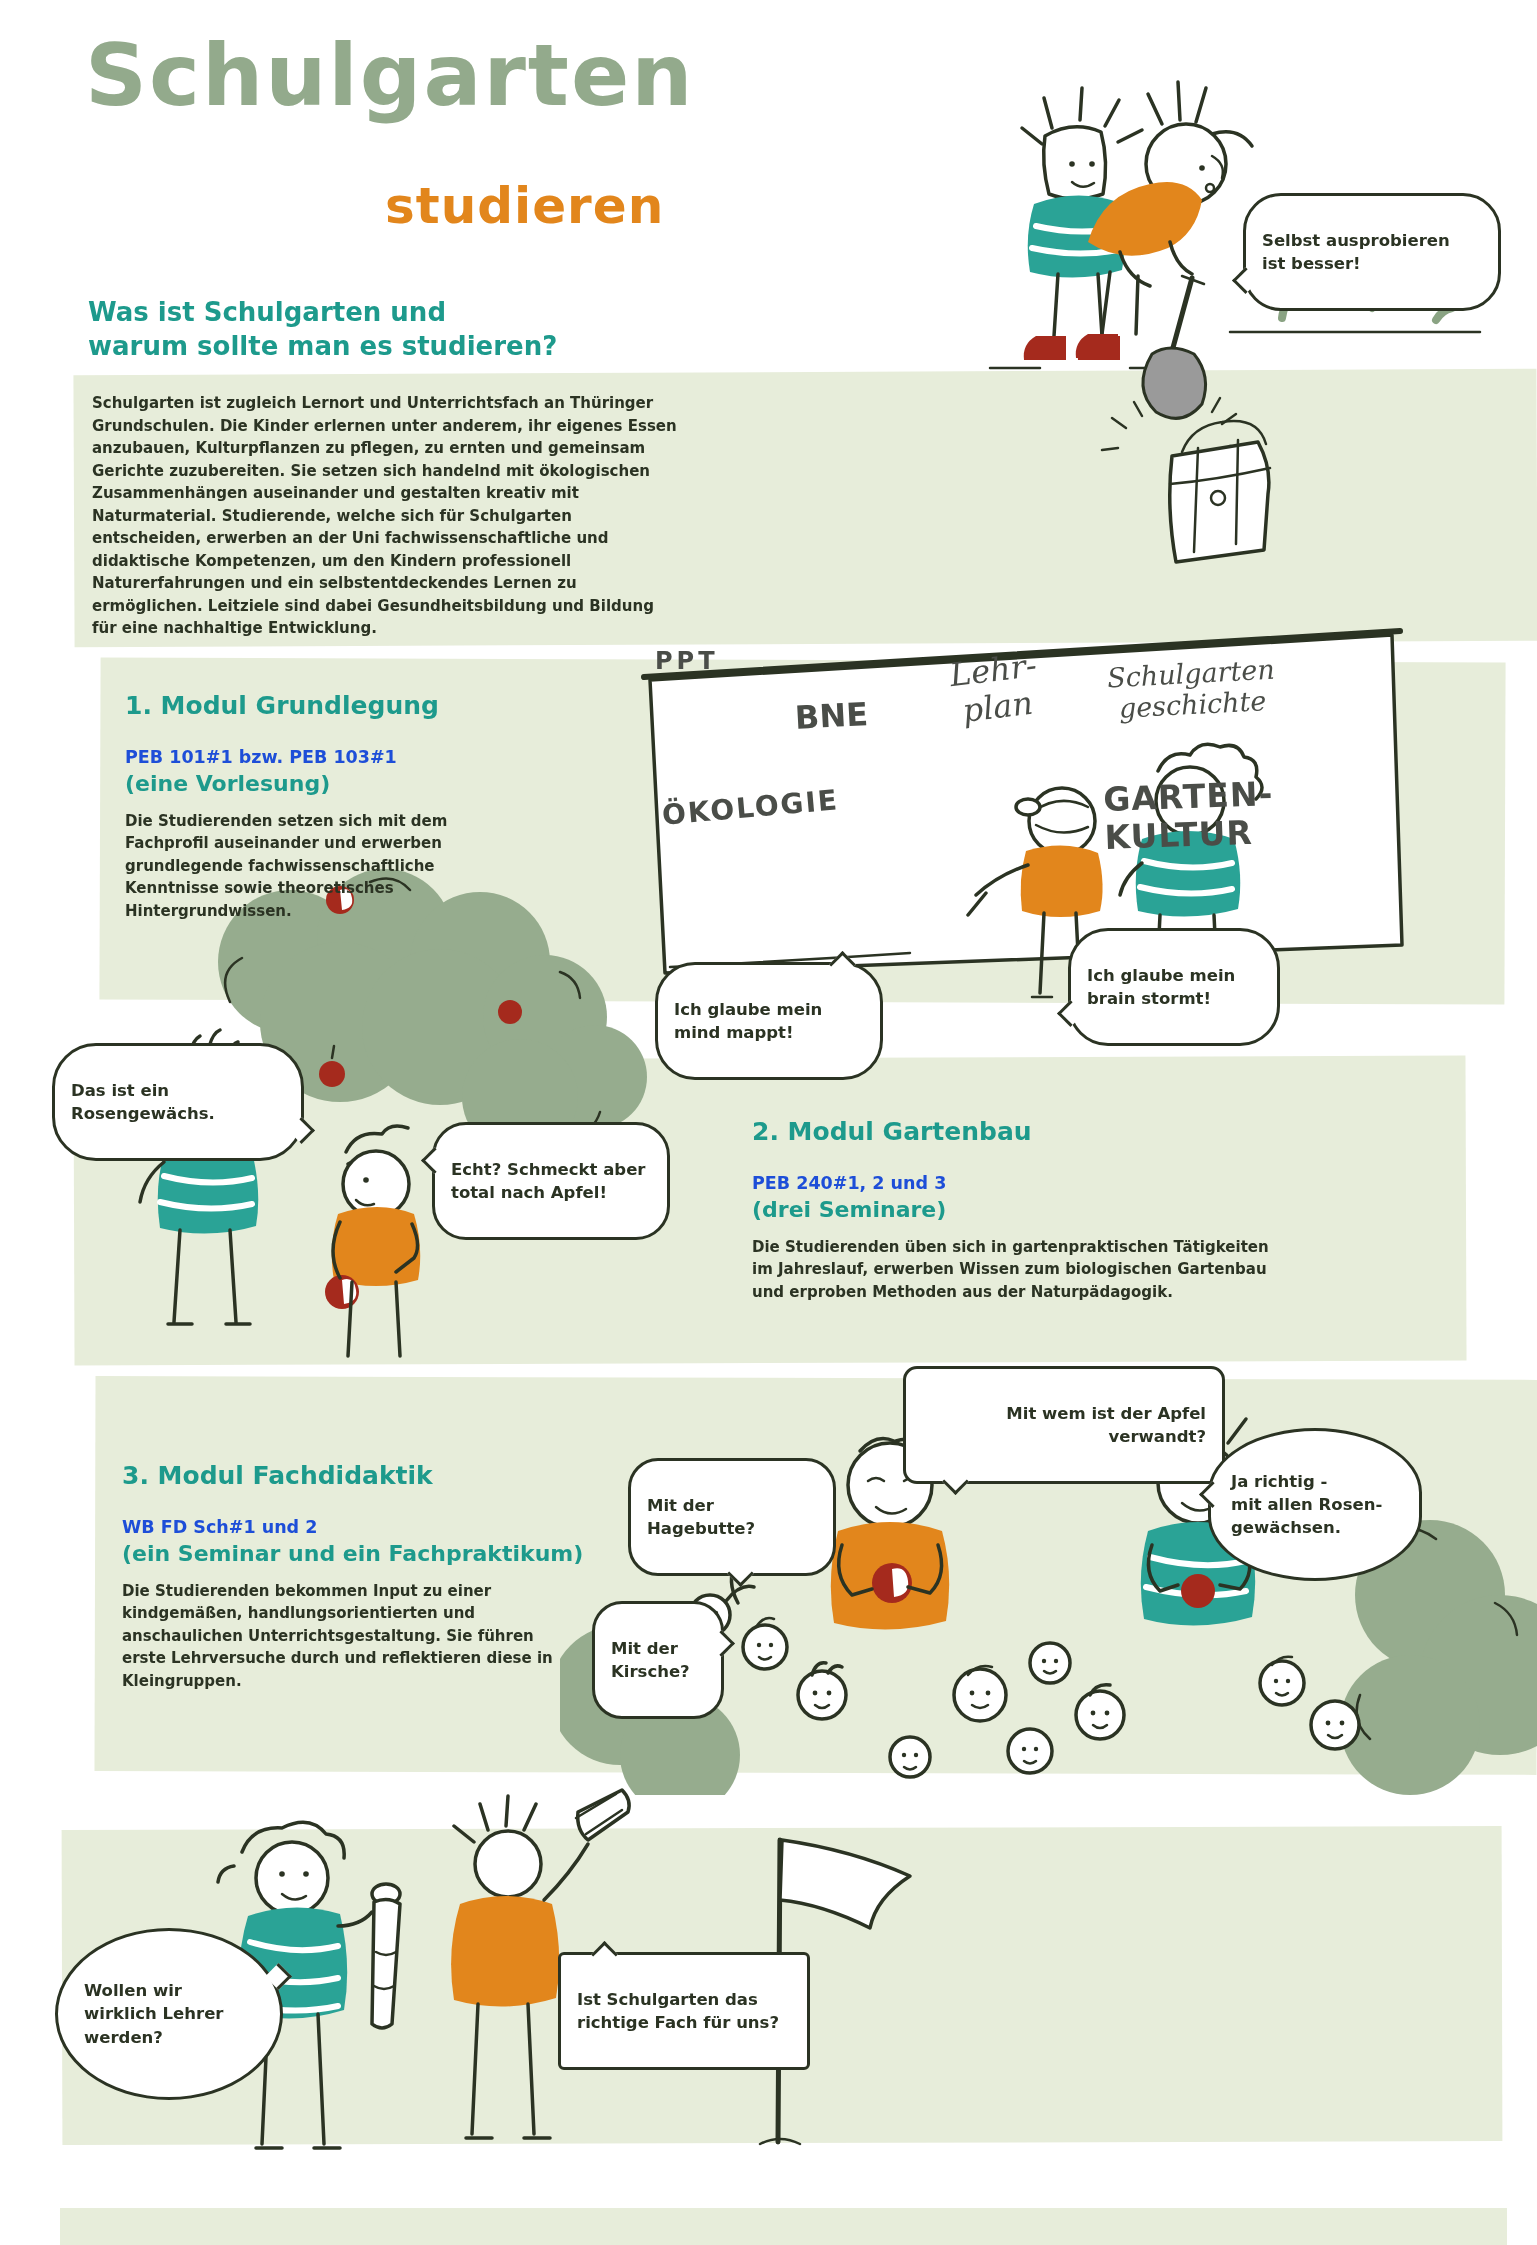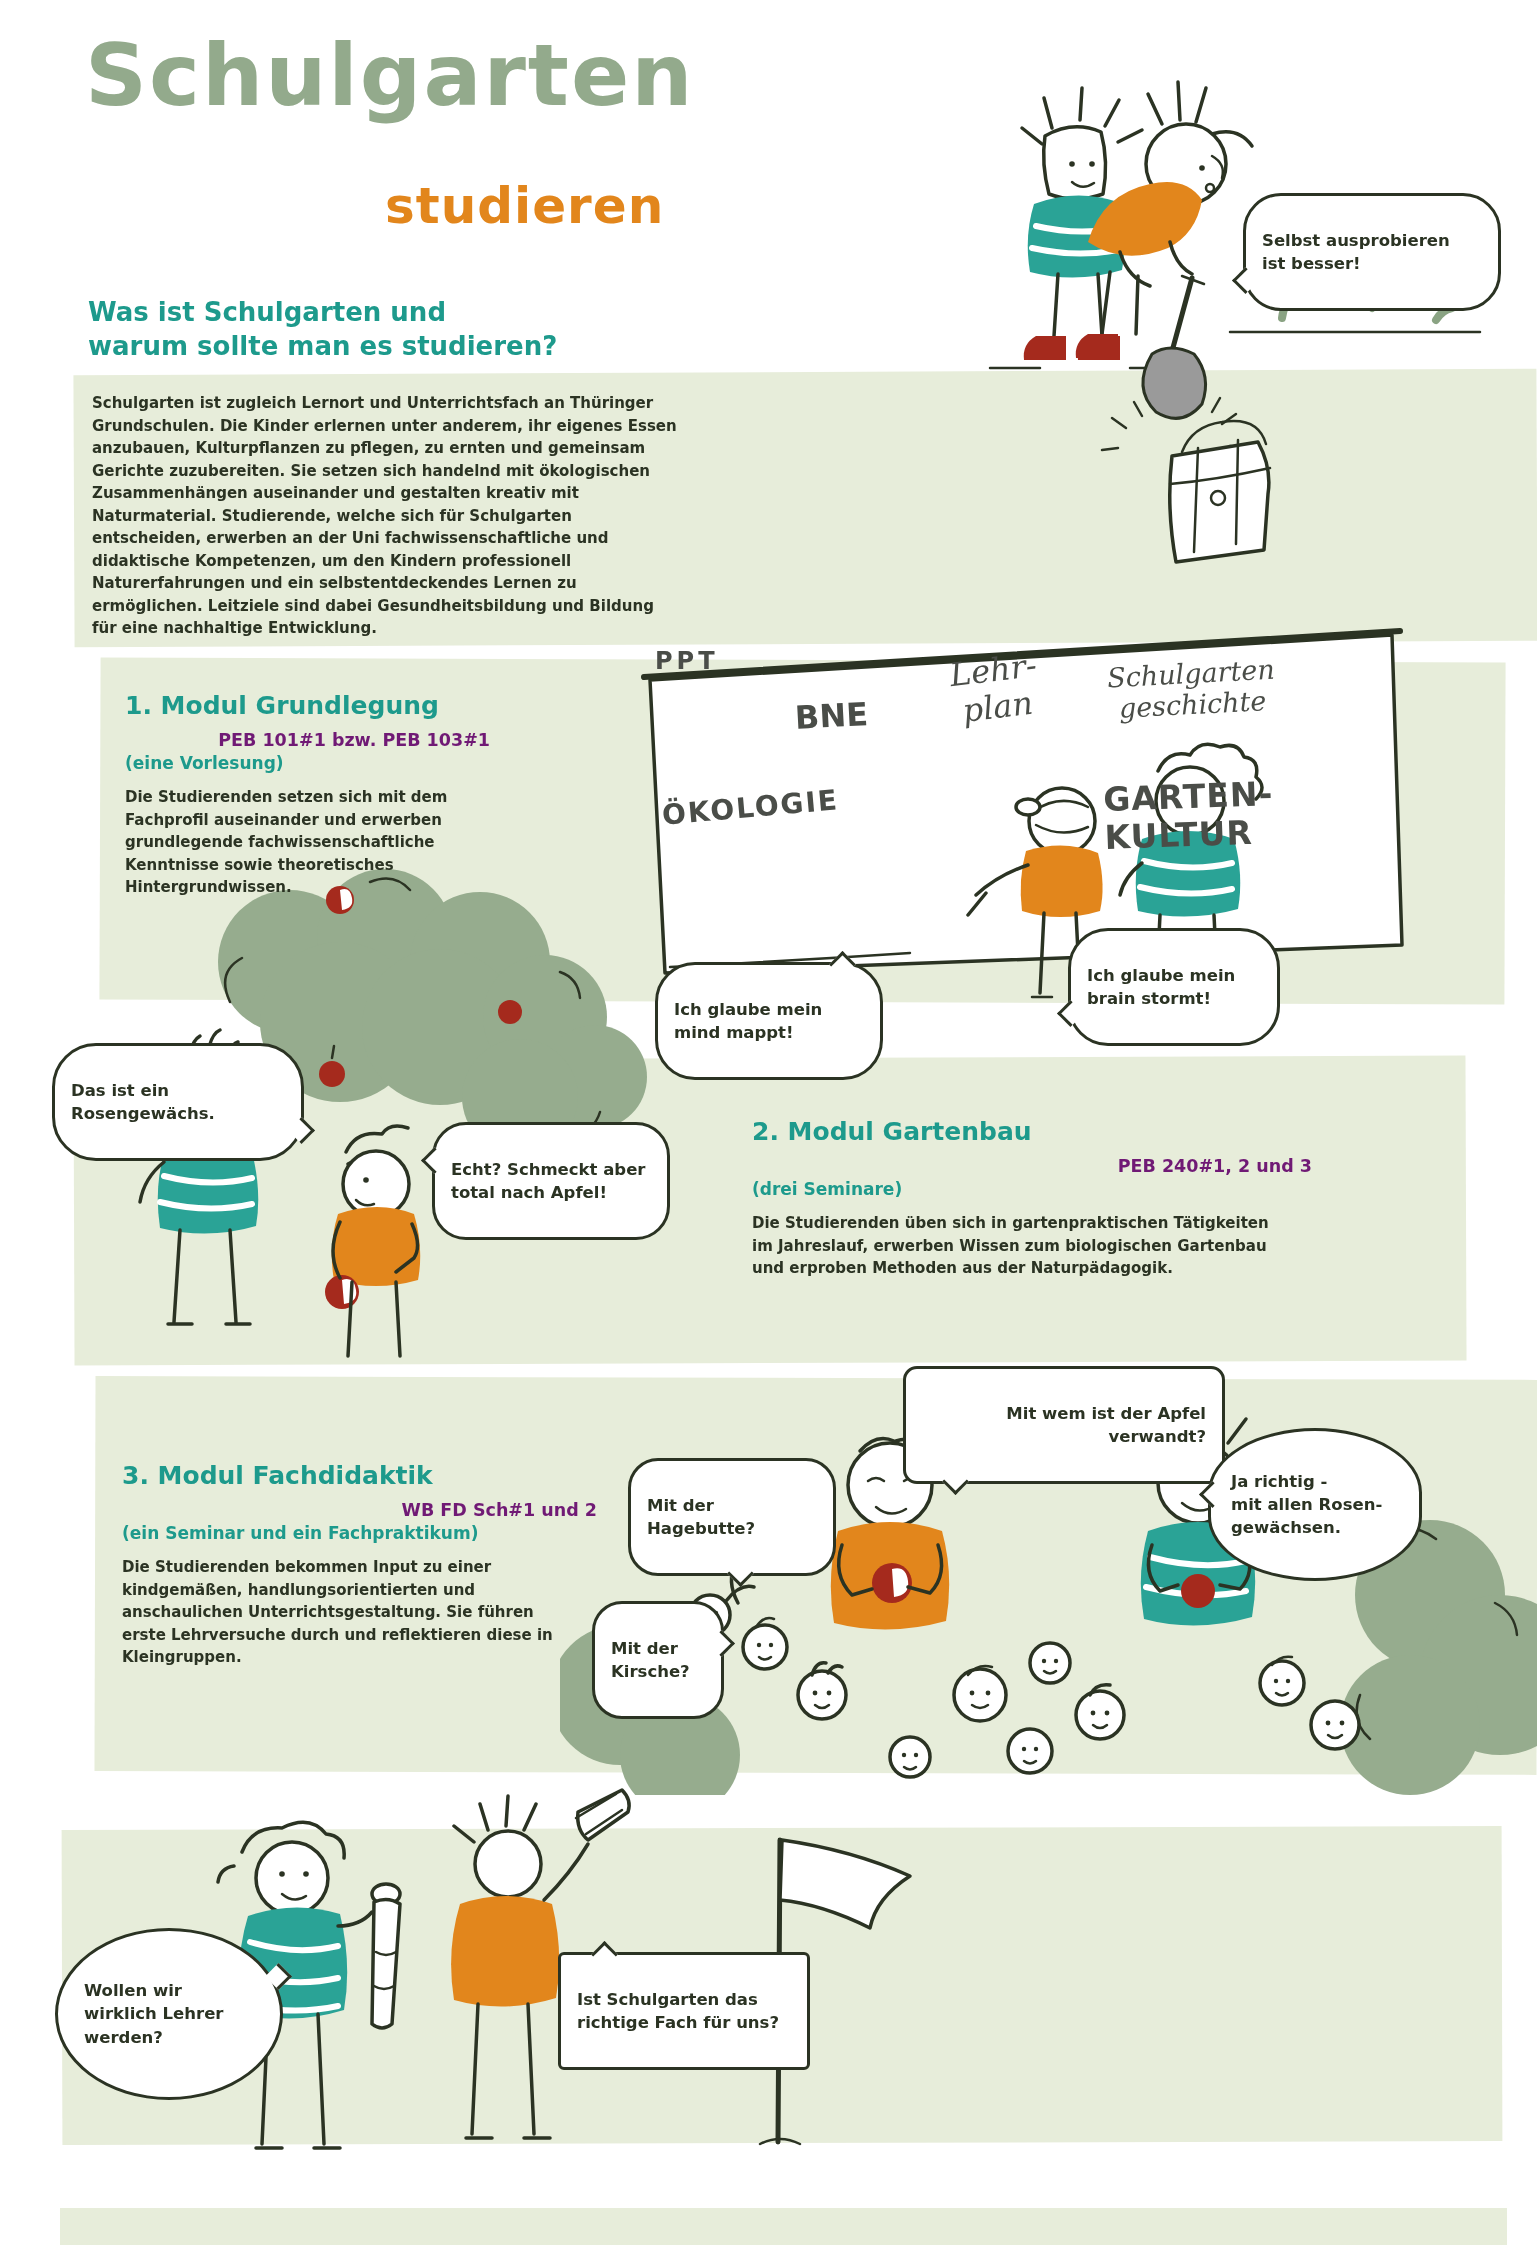--- a/index.html
+++ b/index.html
@@ -6,22 +6,22 @@
   .poster{position:relative;width:1537px;height:2245px;background:#ffffff;overflow:hidden;
           font-family:"DejaVu Sans",sans-serif;color:#2b3323;}
   .abs{position:absolute;}
   .band{position:absolute;background:#e7edda;z-index:1;} .z3{z-index:3;}
   .pre{white-space:pre-line;}
   .title{font-weight:bold;color:#93aa8c;font-size:86px;letter-spacing:2px;line-height:1;}
   .subtitle{font-weight:bold;color:#e2861c;font-size:50px;letter-spacing:1px;line-height:1;}
   .teal-head{font-weight:bold;color:#1d9a8c;font-size:26px;line-height:1.3;}
   .intro-body{font-weight:bold;font-size:15px;line-height:1.5;color:#2b3323;}
   .mod-title{font-weight:bold;color:#1d9a8c;font-size:25px;line-height:1.1;}
-  .mod-code{font-weight:bold;color:#701a75;font-size:17.5px;line-height:1.35;margin-top:9px;text-align:right;}
-  .mod-format{font-weight:bold;color:#1d9a8c;font-size:17px;line-height:1.35;}
+  .mod-code{font-weight:bold;color:#1d4ed8;font-size:17.5px;line-height:1.35;margin-top:26px;}
+  .mod-format{font-weight:bold;color:#1d9a8c;font-size:22px;line-height:1.35;}
   .mod-body{font-weight:bold;color:#2b3323;font-size:15px;line-height:1.5;margin-top:11px;}
   .bubble{position:absolute;background:#fff;border:3px solid #2b3323;border-radius:28px;
           padding:10px 16px;font-weight:bold;font-size:16.5px;color:#2b3323;line-height:1.4;
           white-space:pre-line;z-index:4;box-sizing:border-box;}
   .tail{position:absolute;width:16px;height:16px;background:#fff;transform:rotate(45deg);}
   .tail.down{border-right:3px solid #2b3323;border-bottom:3px solid #2b3323;}
   .tail.left{border-left:3px solid #2b3323;border-bottom:3px solid #2b3323;}
   .tail.right{border-right:3px solid #2b3323;border-top:3px solid #2b3323;}
   .tail.up{border-left:3px solid #2b3323;border-top:3px solid #2b3323;}
   .chalk{position:absolute;color:#4a4d48;font-weight:bold;z-index:3;line-height:1.15;}

